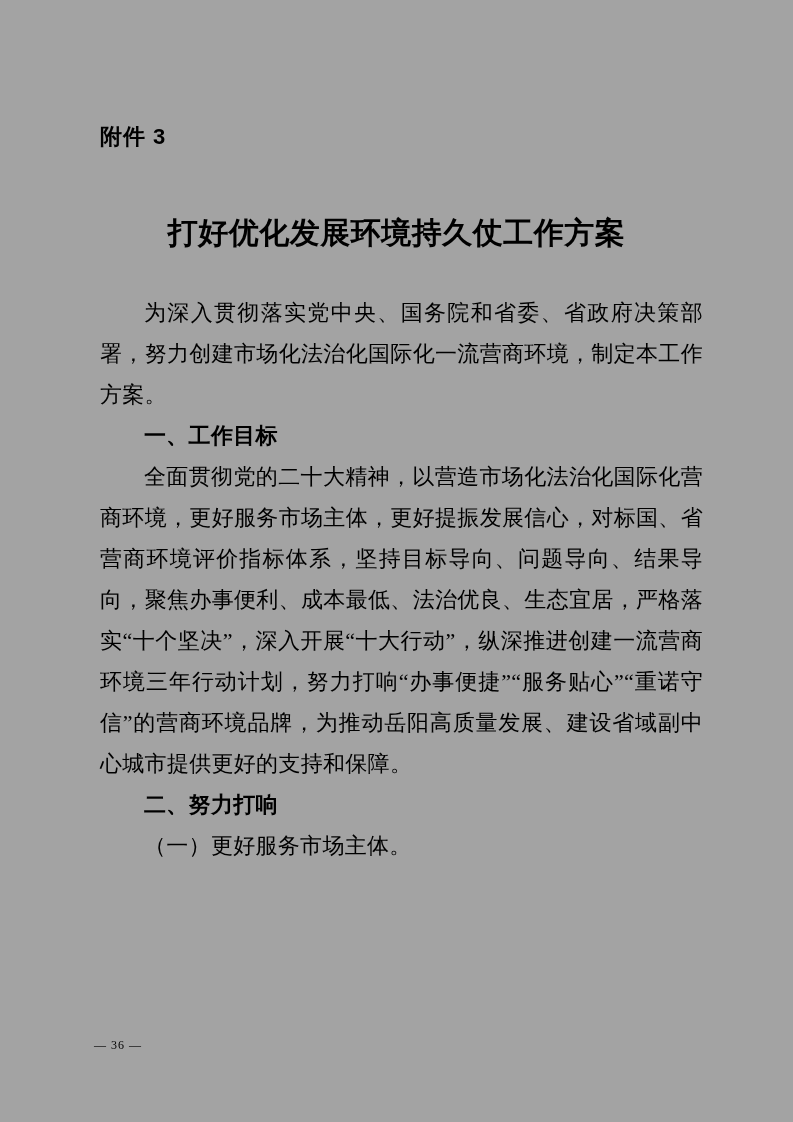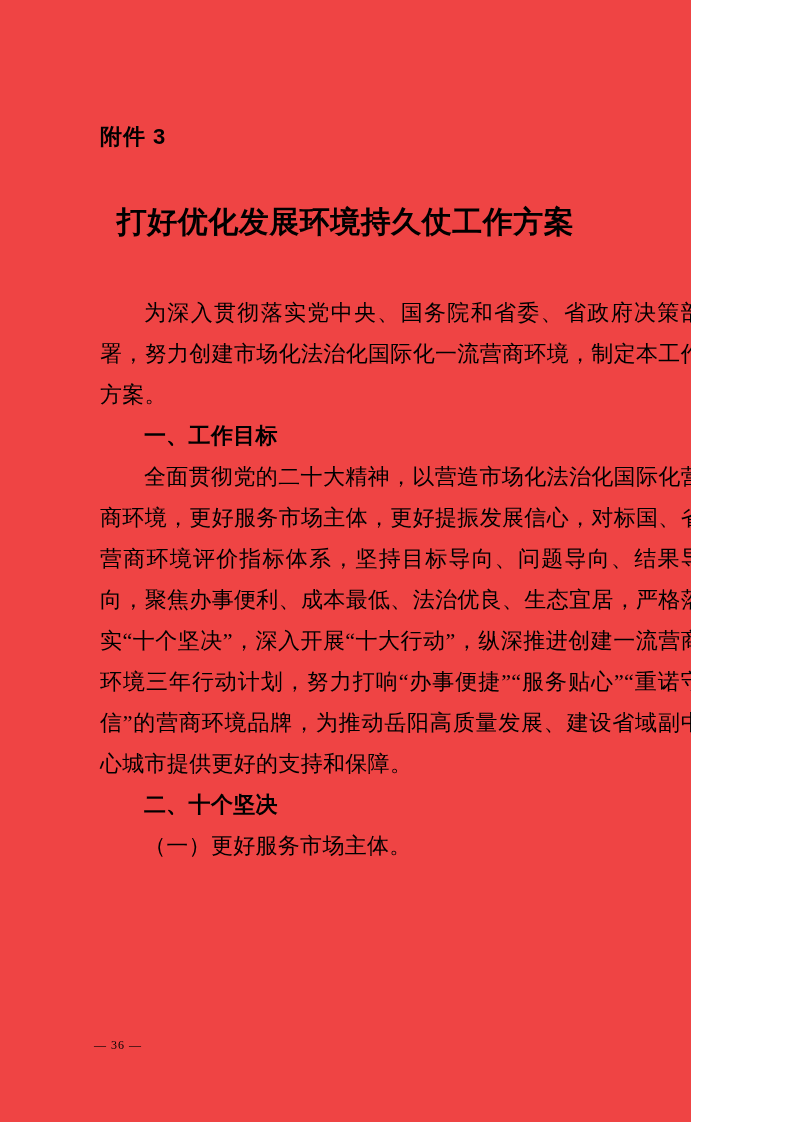--- a/index.html
+++ b/index.html
@@ -2,43 +2,43 @@
 <html><head>
 <meta charset="utf-8">
 <style>
   html, body {
     margin: 0;
     padding: 0;
     background: #ffffff;
   }
   .page {
     position: relative;
-    width: 691px;
+    width: 793px;
     height: 1122px;
-    background: #ef4444;
+    background: #a3a3a3;
     color: #000000;
     font-family: "Liberation Serif", "DejaVu Serif", serif;
     overflow: hidden;
   }
   .attachment-label {
     position: absolute;
     left: 100px;
     top: 122px;
     font-family: "Liberation Sans", "DejaVu Sans", sans-serif;
     font-weight: bold;
     font-size: 22px;
     line-height: 30px;
     letter-spacing: 1px;
   }
   .doc-title {
     position: absolute;
     left: 0;
     right: 0;
     top: 201px;
-    margin: 0;
+    margin: 11px;
     text-align: center;
     font-family: "Liberation Serif", "DejaVu Serif", serif;
     font-weight: bold;
     font-size: 30px;
     line-height: 42px;
     letter-spacing: 0.5px;
   }
   .doc-body {
     position: absolute;
     left: 100px;
@@ -87,21 +87,21 @@
   <h1 class="doc-title">打好优化发展环境持久仗工作方案</h1>
 
   <div class="doc-body">
 
     <p class="para">为深入贯彻落实党中央、国务院和省委、省政府决策部署，努力创建市场化法治化国际化一流营商环境，制定本工作方案。</p>
 
     <p class="section-heading">一、工作目标</p>
 
     <p class="para">全面贯彻党的二十大精神，以营造市场化法治化国际化营商环境，更好服务市场主体，更好提振发展信心，对标国、省营商环境评价指标体系，坚持目标导向、问题导向、结果导向，聚焦办事便利、成本最低、法治优良、生态宜居，严格落实“十个坚决”，深入开展“十大行动”，纵深推进创建一流营商环境三年行动计划，努力打响“办事便捷”“服务贴心”“重诺守信”的营商环境品牌，为推动岳阳高质量发展、建设省域副中心城市提供更好的支持和保障。</p>
 
-    <p class="section-heading">二、十个坚决</p>
+    <p class="section-heading">二、努力打响</p>
 
     <p class="para sub-heading">（一）更好服务市场主体。</p>
 
 
   </div>
 
   <div class="page-footer">— 36 —</div>
 
 </div>
 

